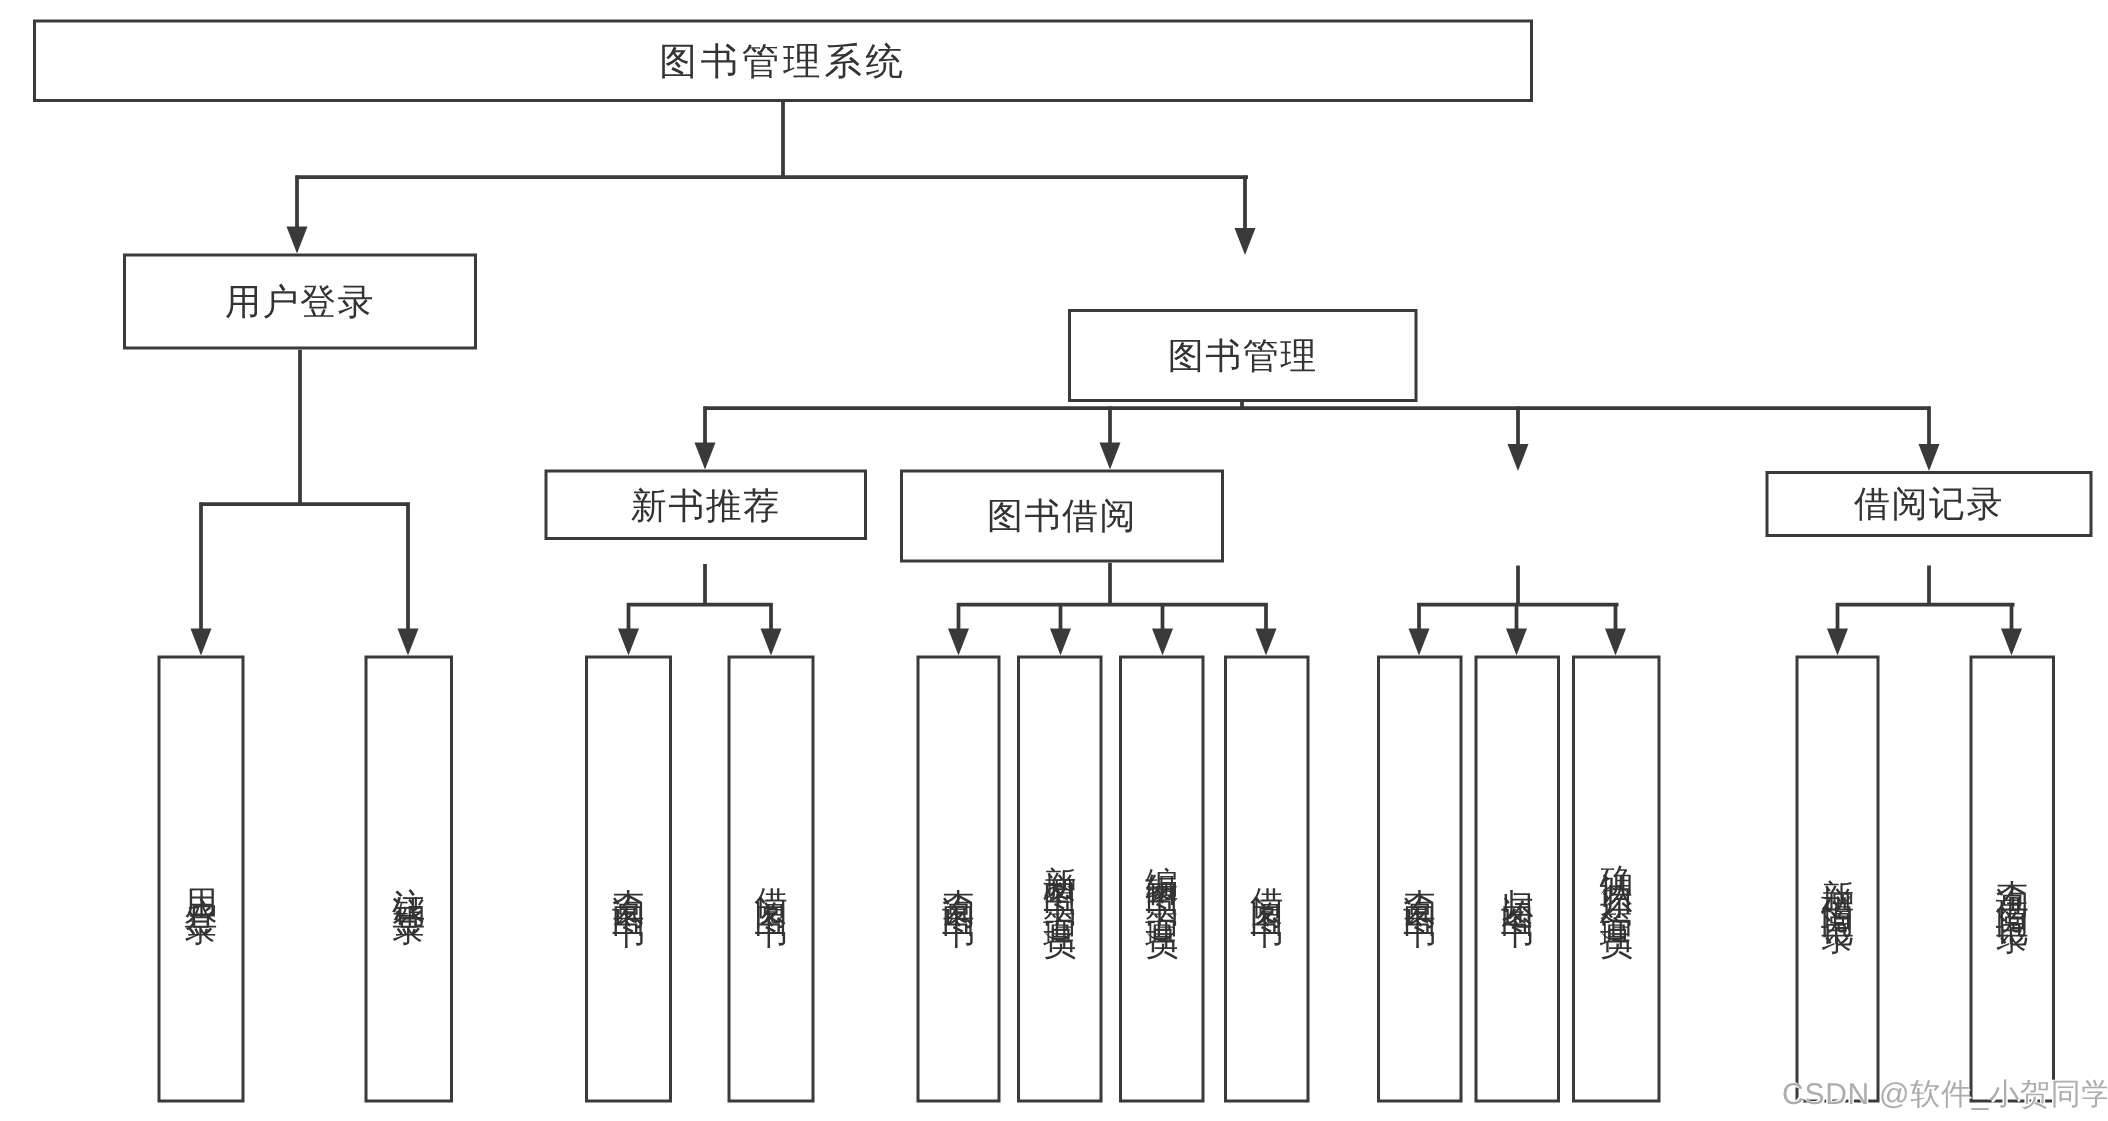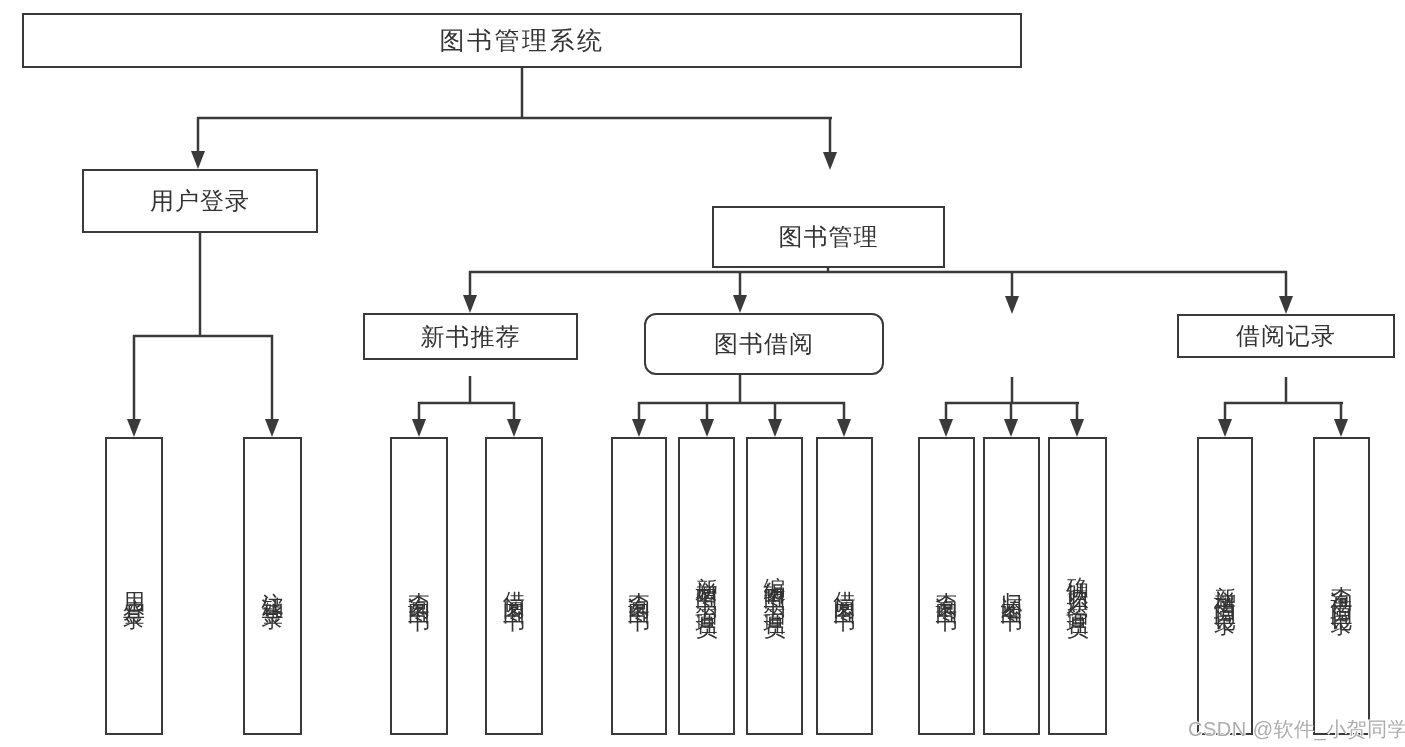--- a/index.html
+++ b/index.html
@@ -107,21 +107,21 @@
   <div class="node" style="left:82px;top:169px;width:236px;height:64px;">
     <span class="hlabel">用户登录</span>
   </div>
   <div class="node" style="left:712px;top:170px;width:233px;height:62px;margin-top:36px;">
     <span class="hlabel">图书管理</span>
   </div>
 
   <div class="node" style="left:363px;top:313px;width:215px;height:47px;">
     <span class="hlabel">新书推荐</span>
   </div>
-  <div class="node" style="left:644px;top:313px;width:240px;height:62px;border-radius:12px;">
+  <div class="node" style="left:600px;top:313px;width:216px;height:62px;">
     <span class="hlabel">图书借阅</span>
   </div>
   <div class="node" style="left:1177px;top:314px;width:218px;height:44px;">
     <span class="hlabel">借阅记录</span>
   </div>
 
   <div class="node leaf" style="left:105px;top:437px;width:58px;height:298px;">
     <span>用户登录</span>
   </div>
   <div class="node leaf" style="left:243px;top:437px;width:59px;height:298px;">

